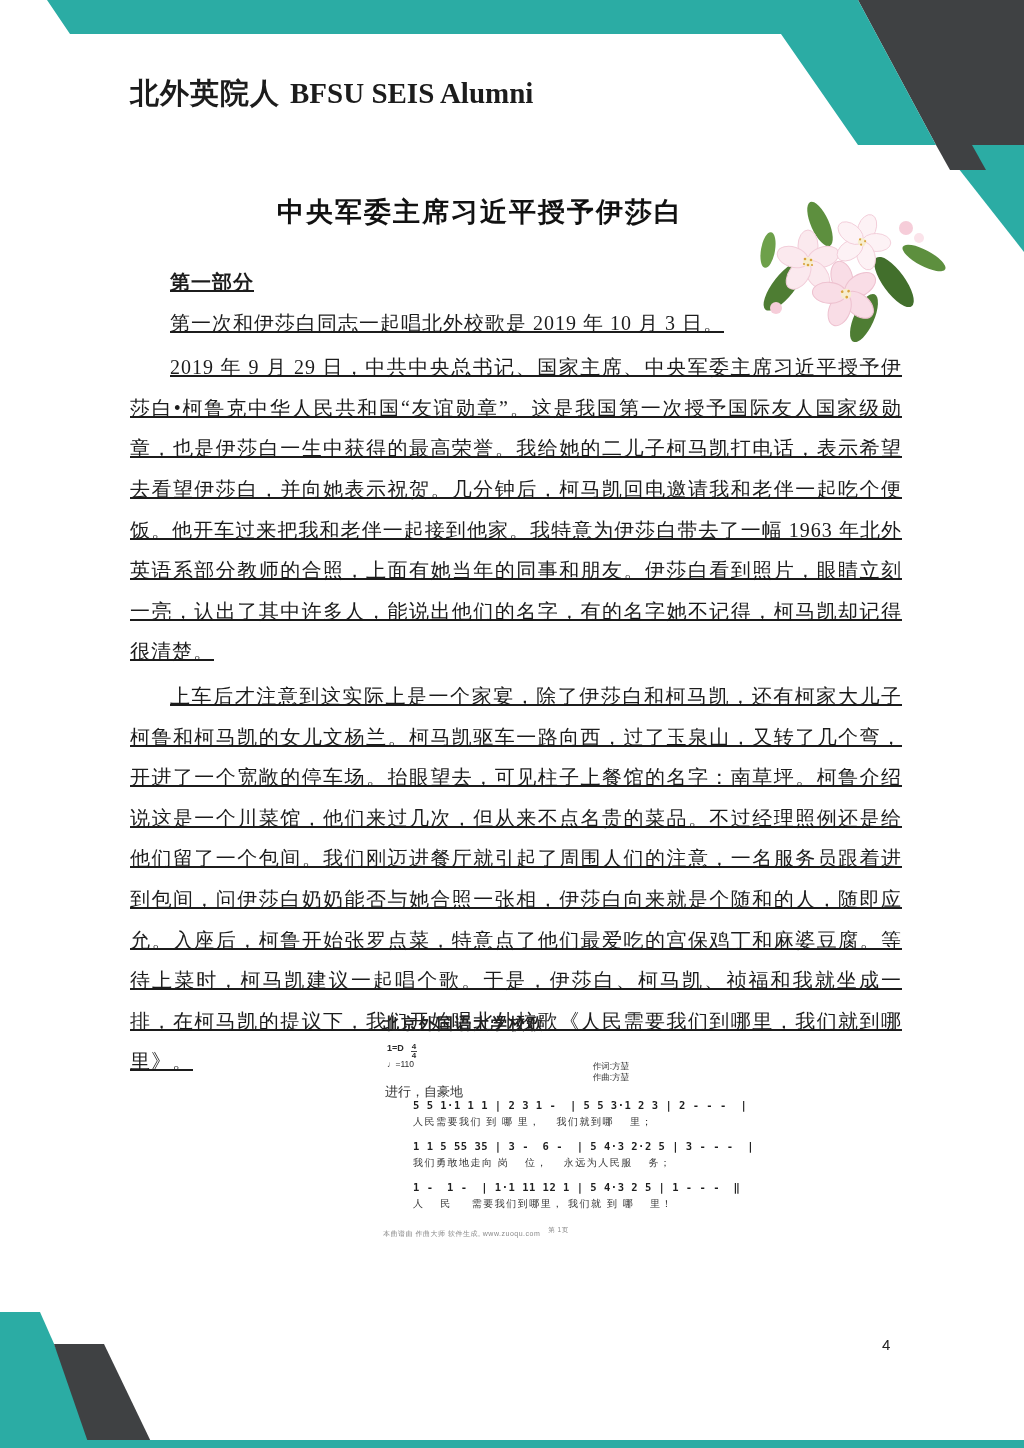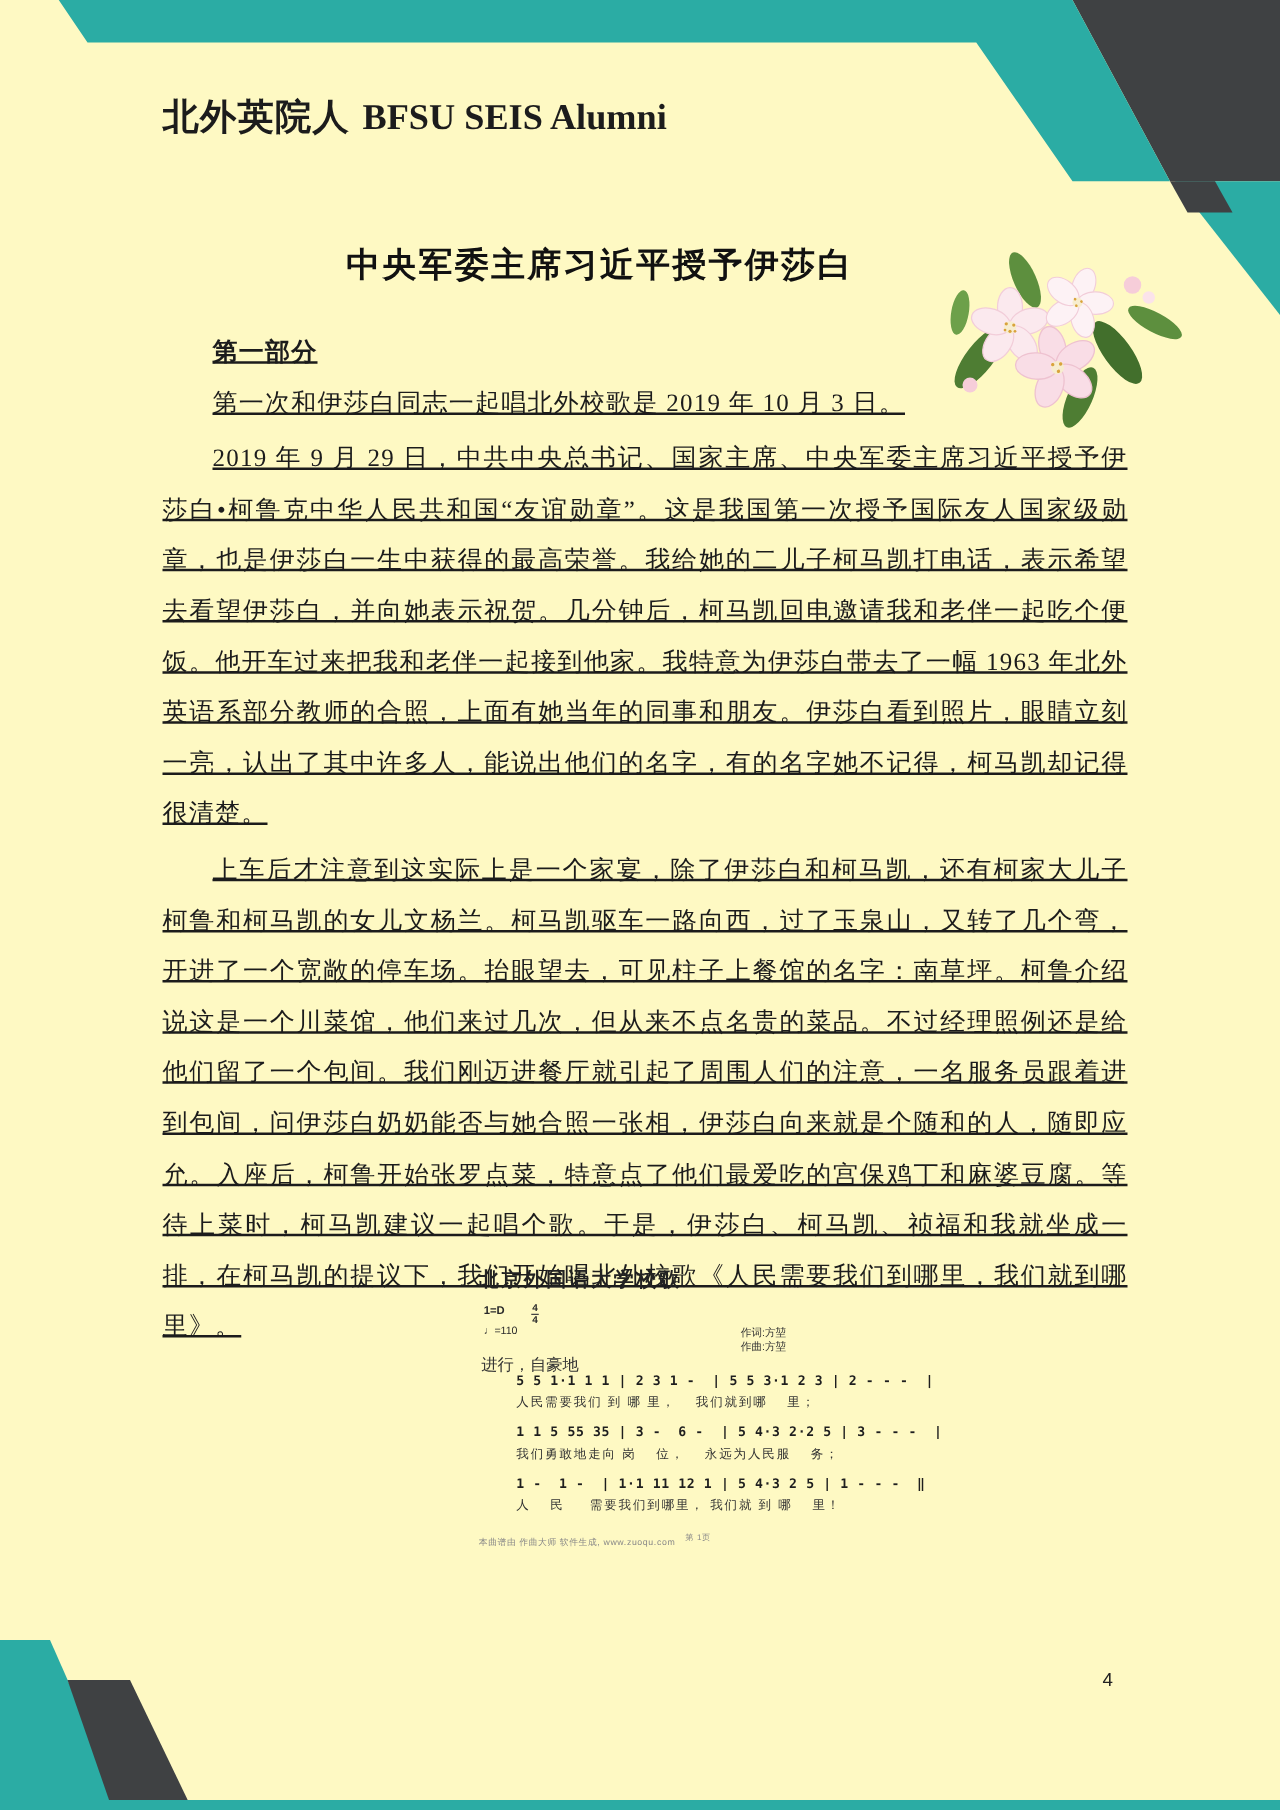--- a/index.html
+++ b/index.html
@@ -1,20 +1,20 @@
 <!DOCTYPE html>
 <html><head>
 <meta charset="utf-8">
 <style>
   html,body{margin:0;padding:0;background:#e8e8e8;}
   .page{
     position:relative;
     width:1024px;height:1448px;
     margin:0 auto;
-    background:#fef9c3;
+    background:#ffffff;
     overflow:hidden;
     font-family:"Liberation Serif","DejaVu Serif",serif;
     color:#1c1c1c;
   }
   .deco-svg{position:absolute;left:0;top:0;width:1024px;height:1448px;pointer-events:none;}
 
   .masthead{
     position:absolute;left:130px;top:74px;width:780px;
     font-size:29px;font-weight:bold;letter-spacing:1px;white-space:nowrap;
   }
@@ -42,21 +42,21 @@
 
   .score{
     position:absolute;left:383px;top:1014px;width:274px;
     font-family:"Liberation Sans","DejaVu Sans",sans-serif;
     color:#2a2a2a;
   }
   .score-title{
     font-size:16px;font-weight:bold;letter-spacing:2px;margin-bottom:8px;color:#222;
   }
   .score-meta{position:relative;height:52px;font-size:9px;}
-  .key-time{position:absolute;left:4px;top:0;display:flex;align-items:flex-start;gap:21px;font-weight:bold;}
+  .key-time{position:absolute;left:4px;top:0;display:flex;align-items:flex-start;gap:7px;font-weight:bold;}
   .frac{display:inline-flex;flex-direction:column;text-align:center;font-size:8px;line-height:8px;}
   .frac .top{border-bottom:1px solid #444;padding:0 1px;}
   .tempo{position:absolute;left:4px;top:16px;font-size:8.5px;}
   .credits{position:absolute;right:28px;top:18px;text-align:left;font-size:8.5px;line-height:11px;color:#333;}
   .expression{position:absolute;left:2px;top:40px;font-size:13px;color:#333;}
 
   .systems{margin-top:4px;}
   .system{margin-bottom:11px;margin-left:30px;}
   .notes{
     font-family:"DejaVu Sans Mono","Liberation Mono",monospace;

